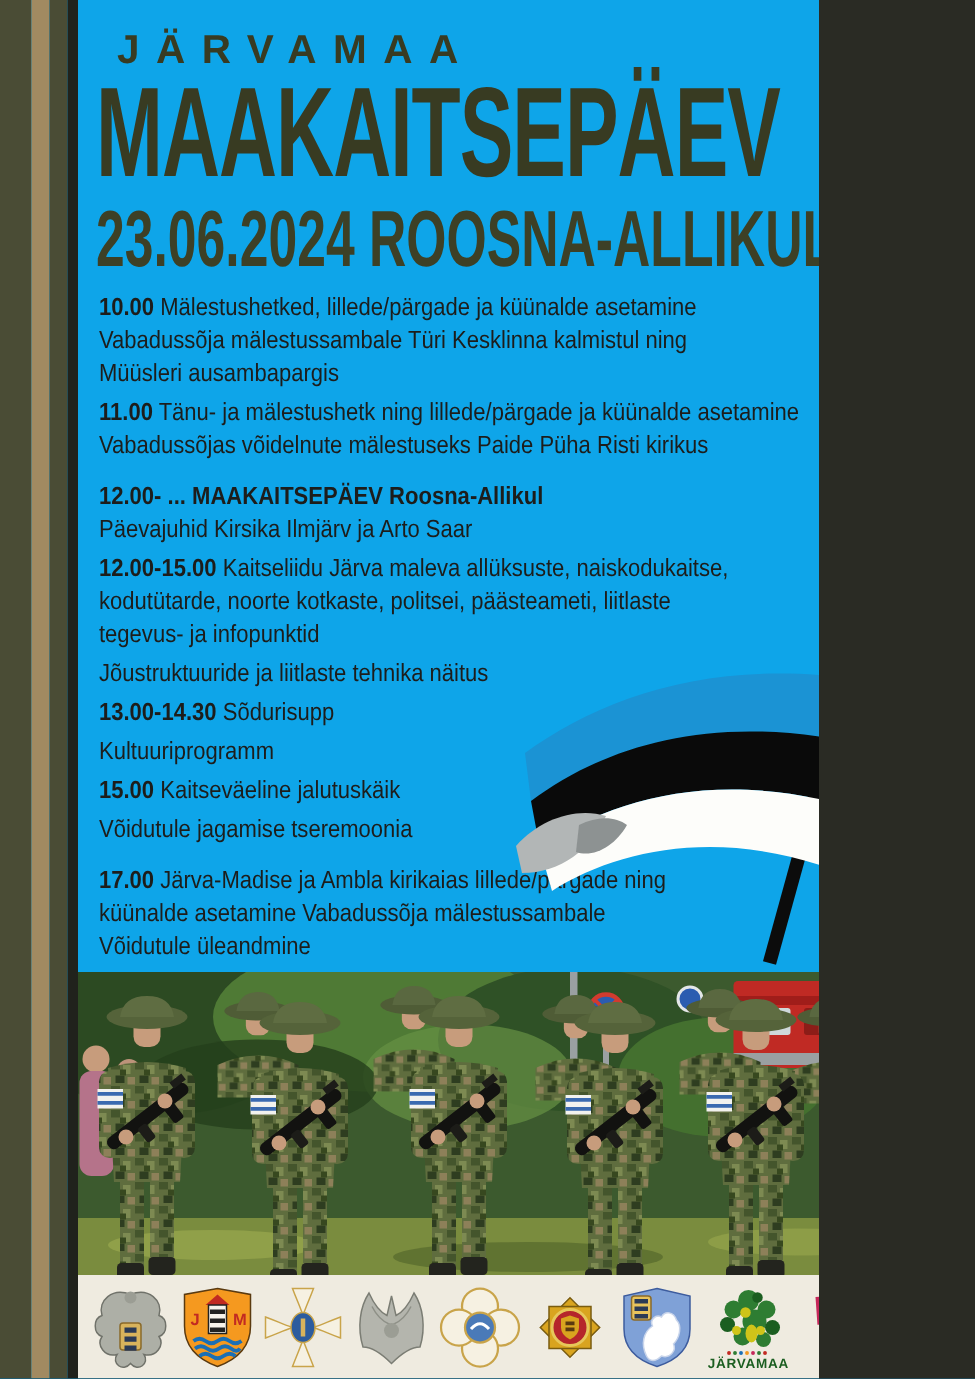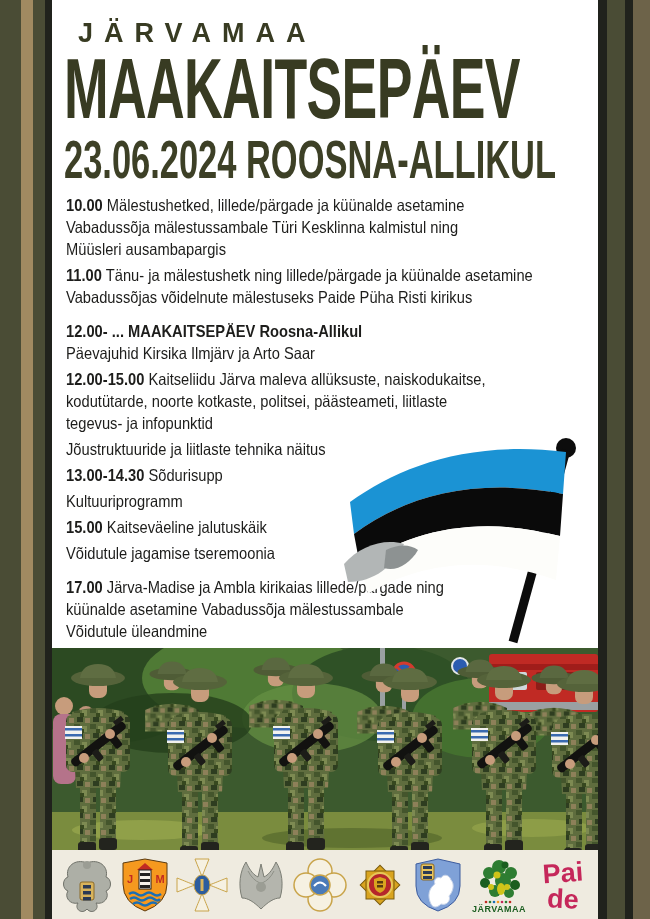--- a/index.html
+++ b/index.html
@@ -1,18 +1,18 @@
 <!DOCTYPE html>
 <html><head>
 <meta charset="utf-8">
 <style>
   html,body{margin:0;padding:0;background:#2a2b24;}
   .poster{
-    position:relative;width:650px;height:919px;overflow:hidden;
-    background:#ffffff;font-family:"Liberation Sans",sans-serif;
+    position:relative;width:546px;height:919px;overflow:hidden;
+    background:#0ea5e9;font-family:"Liberation Sans",sans-serif;
   }
   
   .stripe{position:absolute;top:0;height:100%;}
   .s-l1{left:0;width:21px;background:#4a4c35;}
   .s-l2{left:21px;width:12px;background:#a18a61;}
   .s-l3{left:33px;width:12px;background:#4a4c35;}
   .s-l4{left:45px;width:7px;background:#20221c;}
   .s-r1{left:598px;width:9px;background:#20221c;}
   .s-r2{left:607px;width:18px;background:#4a4c35;}
   .s-r3{left:625px;width:8px;background:#20221c;}

